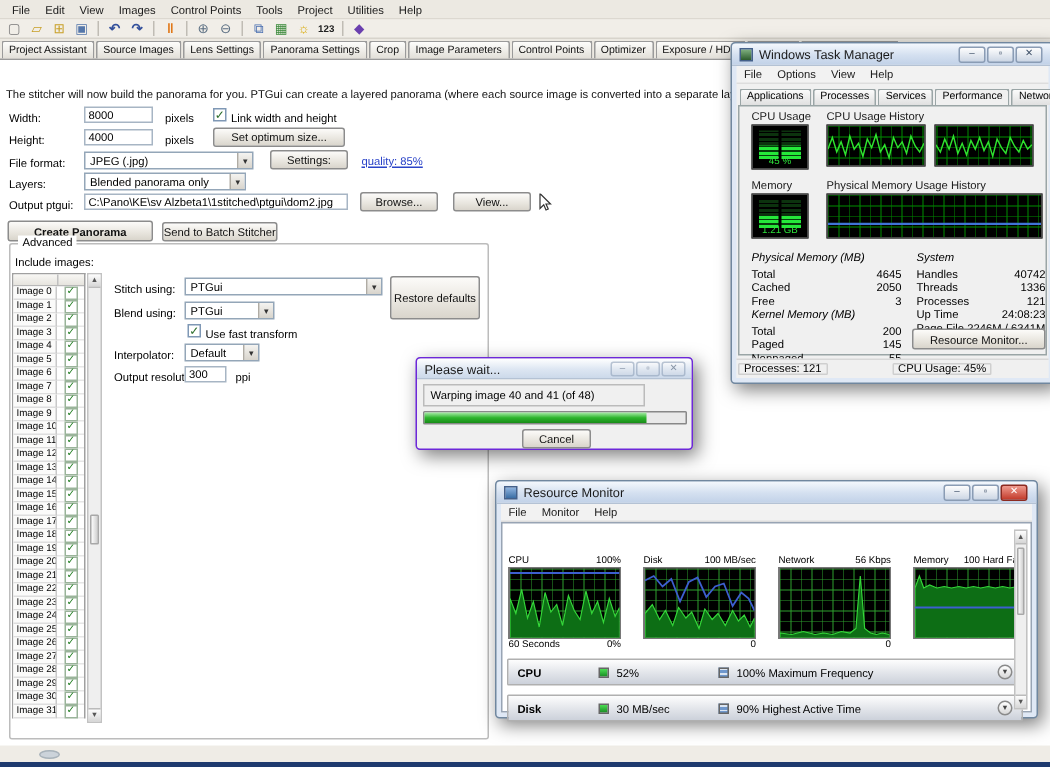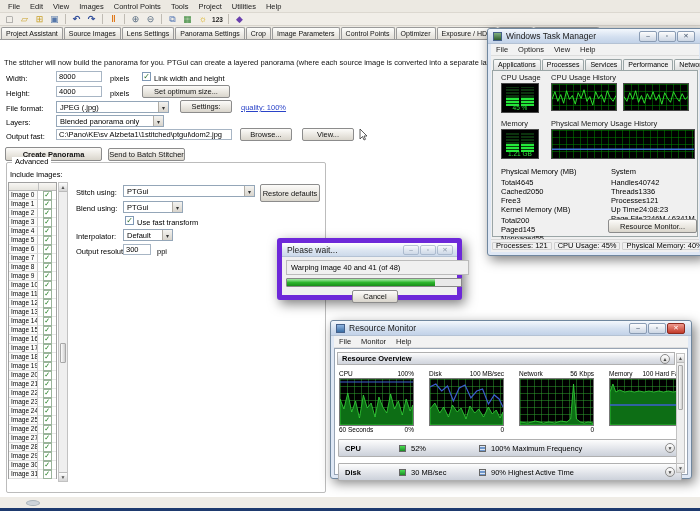--- a/index.html
+++ b/index.html
@@ -75,31 +75,31 @@
   .tmlbl{position:absolute;font-size:7.5px;color:#1a1a1a;white-space:nowrap;}
   .bpanel{position:absolute;background:#000;border:1px solid #484848;}
   .ledcol{position:absolute;top:3px;width:13px;}
   .ledcol .dim,.ledcol .lit{position:absolute;left:0;right:0;}
   .ledcol .dim{top:0;background:repeating-linear-gradient(to top,#0c330e 0 2px,#000 2px 3px);}
   .ledcol .lit{bottom:0;background:repeating-linear-gradient(to top,#25e83a 0 2px,#063d0c 2px 3px);}
   .meterlbl{position:absolute;left:0;right:0;bottom:1px;text-align:center;color:#2de23a;font-size:6.5px;}
   .tmgrid{background-color:#000;background-image:repeating-linear-gradient(to right,rgba(0,130,0,.55) 0 1px,transparent 1px 7px),repeating-linear-gradient(to bottom,rgba(0,130,0,.55) 0 1px,transparent 1px 7px);}
   .gsvg{position:absolute;inset:0;width:100%;height:100%;}
   .tmgroup{position:absolute;font-size:7.5px;}
-  .tmgroup .gh{margin-bottom:2px;}
-  .tmrow{display:flex;justify-content:flex-start;height:9px;line-height:9px;}
+  .tmgroup .gh{margin-bottom:2px;font-style:italic;}
+  .tmrow{display:flex;justify-content:space-between;height:9px;line-height:9px;}
   .tmrow .l{white-space:nowrap;} .tmrow .v{white-space:nowrap;text-align:right;}
-  .tm-status{position:absolute;left:0;right:0;bottom:0;height:13px;border-top:1px solid #d8d8d8;display:flex;background:#f0f0f0;}
+  .tm-status{position:absolute;left:0;right:0;bottom:0;height:13px;border-top:1px solid #d8d8d8;display:flex;background:#f0f0f0;gap:41px;}
   .cell{border:1px solid #cfcfcf;border-radius:1px;margin:2px 1px;padding:0 3px;font-size:7.5px;line-height:8px;display:flex;align-items:center;white-space:nowrap;}
 
   
-  .dlg{left:277px;top:238px;width:185px;height:62px;z-index:6;background:#f0f0f0;border:5px solid #6d28d9;}
+  .dlg{left:277px;top:238px;width:185px;height:62px;z-index:6;background:#f0f0f0;border:1px solid #6d28d9;}
   .dlg .wtitle{height:14px;background:linear-gradient(#fff,#dde6f2 55%,#ccd9ea);}
   .dlg .caps{right:4px;top:2px;} .dlg .cap{width:16px;height:10px;}
-  .dmsg{position:absolute;left:4px;top:17px;width:183px;height:15px;border:1px solid #bbb;background:#f0f0f0;display:flex;align-items:center;padding-left:4px;font-size:7.5px;white-space:nowrap;}
+  .dmsg{position:absolute;left:4px;top:17px;width:148px;height:15px;border:1px solid #bbb;background:#f0f0f0;display:flex;align-items:center;padding-left:4px;font-size:7.5px;white-space:nowrap;}
   .ptrack{position:absolute;left:4px;top:35px;width:176px;height:9px;border:1px solid #888;background:#e9e9e9;border-radius:1px;}
   .pfill{height:100%;background:linear-gradient(#a8eca8,#2db52d 50%,#188c18);}
 
   
   .rm{left:330px;top:320px;width:362px;height:159px;z-index:7;}
   .rm-body{position:absolute;top:27px;left:3px;right:3px;bottom:3px;background:#fff;border:1px solid #98a4b4;}
   .ovbar{position:absolute;left:2px;top:3px;right:12px;height:13px;border:1px solid #b0b0b0;background:linear-gradient(#fdfdfd,#dfe2e8 60%,#d0d4dc);display:flex;align-items:center;padding:0 4px;font-weight:bold;font-size:7.5px;}
   .cbtn{position:absolute;width:10px;height:10px;border-radius:50%;border:1px solid #8a8a8a;background:linear-gradient(#fff,#d8d8d8);font-size:5px;color:#444;display:flex;align-items:center;justify-content:center;}
   .cbtn.up::after{content:"▲";} .cbtn.dn::after{content:"▼";}
   .gpanel{position:absolute;width:75px;}
@@ -206,26 +206,26 @@
       <span class="lbl" style="left:154px;top:19px">Link width and height</span>
 
       <span class="lbl" style="left:6px;top:34px">Height:</span>
       <span class="inp" style="left:56px;top:31px;width:46px;height:11px">4000</span>
       <span class="lbl" style="left:110px;top:34px">pixels</span>
       <span class="btn" style="left:142px;top:30px;width:88px;height:13px">Set optimum size...</span>
 
       <span class="lbl" style="left:6px;top:49px">File format:</span>
       <span class="dd" style="left:56px;top:46px;width:113px;height:12px">JPEG (.jpg)</span>
       <span class="btn" style="left:180px;top:45px;width:52px;height:13px">Settings:</span>
-      <span class="lnk" style="left:241px;top:48px">quality: 100%</span>
+      <span class="lnk" style="left:241px;top:48px">quality: 85%</span>
 
       <span class="lbl" style="left:6px;top:63px">Layers:</span>
       <span class="dd" style="left:56px;top:60px;width:108px;height:12px">Blended panorama only</span>
 
-      <span class="lbl" style="left:6px;top:77px">Output fast:</span>
+      <span class="lbl" style="left:6px;top:77px">Output ptgui:</span>
       <span class="inp" style="left:56px;top:74px;width:176px;height:11px;overflow:hidden;white-space:nowrap">C:\Pano\KE\sv Alzbeta1\1stitched\ptgui\dom2.jpg</span>
       <span class="btn" style="left:240px;top:73px;width:52px;height:13px">Browse...</span>
       <span class="btn" style="left:302px;top:73px;width:52px;height:13px">View...</span>
       <svg style="position:absolute;left:359px;top:74px" width="9" height="12" viewBox="0 0 9 12">
           <path d="M1,0 L1,10 L3.5,7.5 L5,11 L6.5,10.3 L5,7 L8,7 Z" fill="#fff" stroke="#333" stroke-width="0.8"></path>
         </svg>
 
       <span class="btn" style="left:5px;top:92px;width:97px;height:14px;font-weight:bold">Create Panorama</span>
       <span class="btn" style="left:108px;top:93px;width:77px;height:13px">Send to Batch Stitcher</span>
 
@@ -401,21 +401,21 @@
           </div>
       </div>
       <div class="sb" style="left:58px;top:127px;width:10px;height:300px">
         <span class="up"></span>
         <span class="dn"></span>
         <span class="th" style="top:160px;height:20px"></span>
       </div>
 
       <span class="lbl" style="left:76px;top:133px">Stitch using:</span>
       <span class="dd" style="left:123px;top:130px;width:132px;height:12px">PTGui</span>
-      <span class="btn" style="left:260px;top:129px;width:60px;height:18px">Restore defaults</span>
+      <span class="btn" style="left:260px;top:129px;width:60px;height:29px">Restore defaults</span>
 
       <span class="lbl" style="left:76px;top:149px">Blend using:</span>
       <span class="dd" style="left:123px;top:146px;width:60px;height:12px">PTGui</span>
 
       <span class="cb" style="left:125px;top:161px"></span>
       <span class="lbl" style="left:137px;top:163px">Use fast transform</span>
 
       <span class="lbl" style="left:76px;top:177px">Interpolator:</span>
       <span class="dd" style="left:123px;top:174px;width:50px;height:12px">Default</span>
 
@@ -597,24 +597,20 @@
       <span class="cap c-max"></span>
       <span class="cap c-close red"></span>
     </div>
     <div class="wmenu" style="position:absolute;top:15px;left:3px;right:3px;height:12px">
 
     <span class="mi">File</span>
         <span class="mi">Monitor</span>
         <span class="mi">Help</span>
       </div>
     <div class="rm-body">
-      <div class="ovbar">
-        <span>Resource Overview</span>
-        <span class="cbtn up" style="right:4px;top:1px;position:absolute"></span>
-      </div>
 
       <div class="gpanel" style="left:4px;top:20px">
         <div class="ghead">
             <span>CPU</span>
             <span>100%</span>
           </div>
         <div class="gblack">
           <svg class="gsvg" viewBox="0 0 75 46" preserveAspectRatio="none">
             <polygon fill="#0d6e15" stroke="#35d83a" stroke-width="0.8" points="0,46 0,20 4,30 8,14 12,33 16,22 20,39 24,16 28,29 32,24 36,38 40,18 44,28 48,34 52,15 56,30 60,22 64,36 68,20 72,32 75,26 75,46"></polygon>
             <polyline fill="none" stroke="#3d5fd0" stroke-width="1.2" points="0,3 75,3"></polyline>

